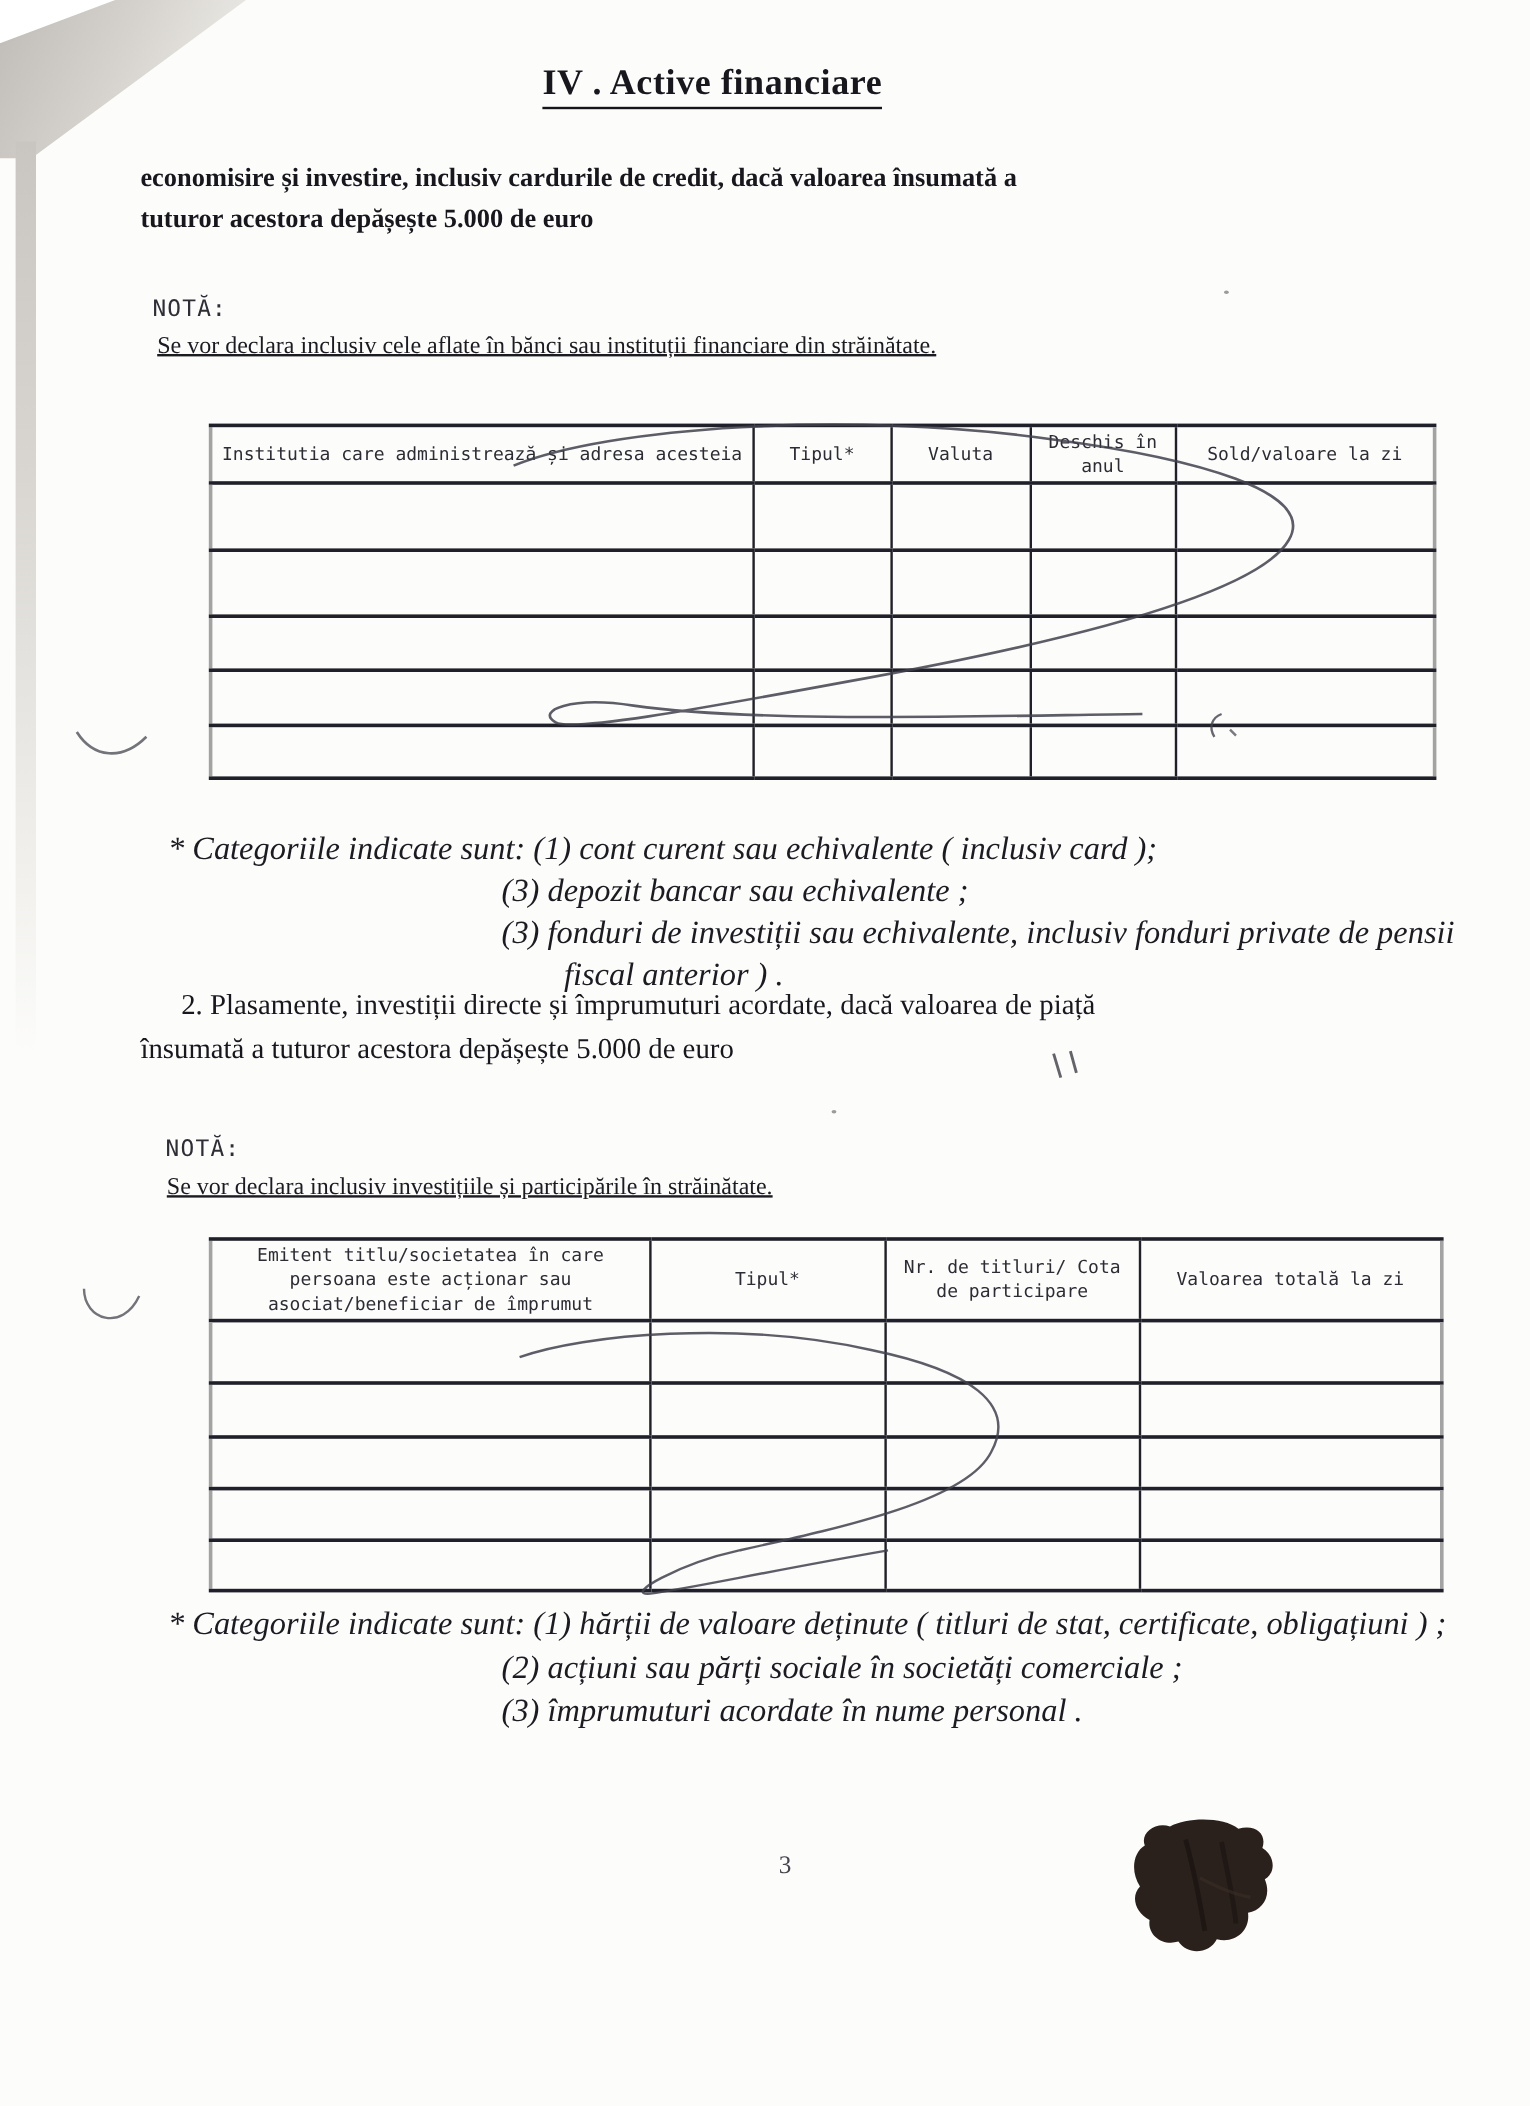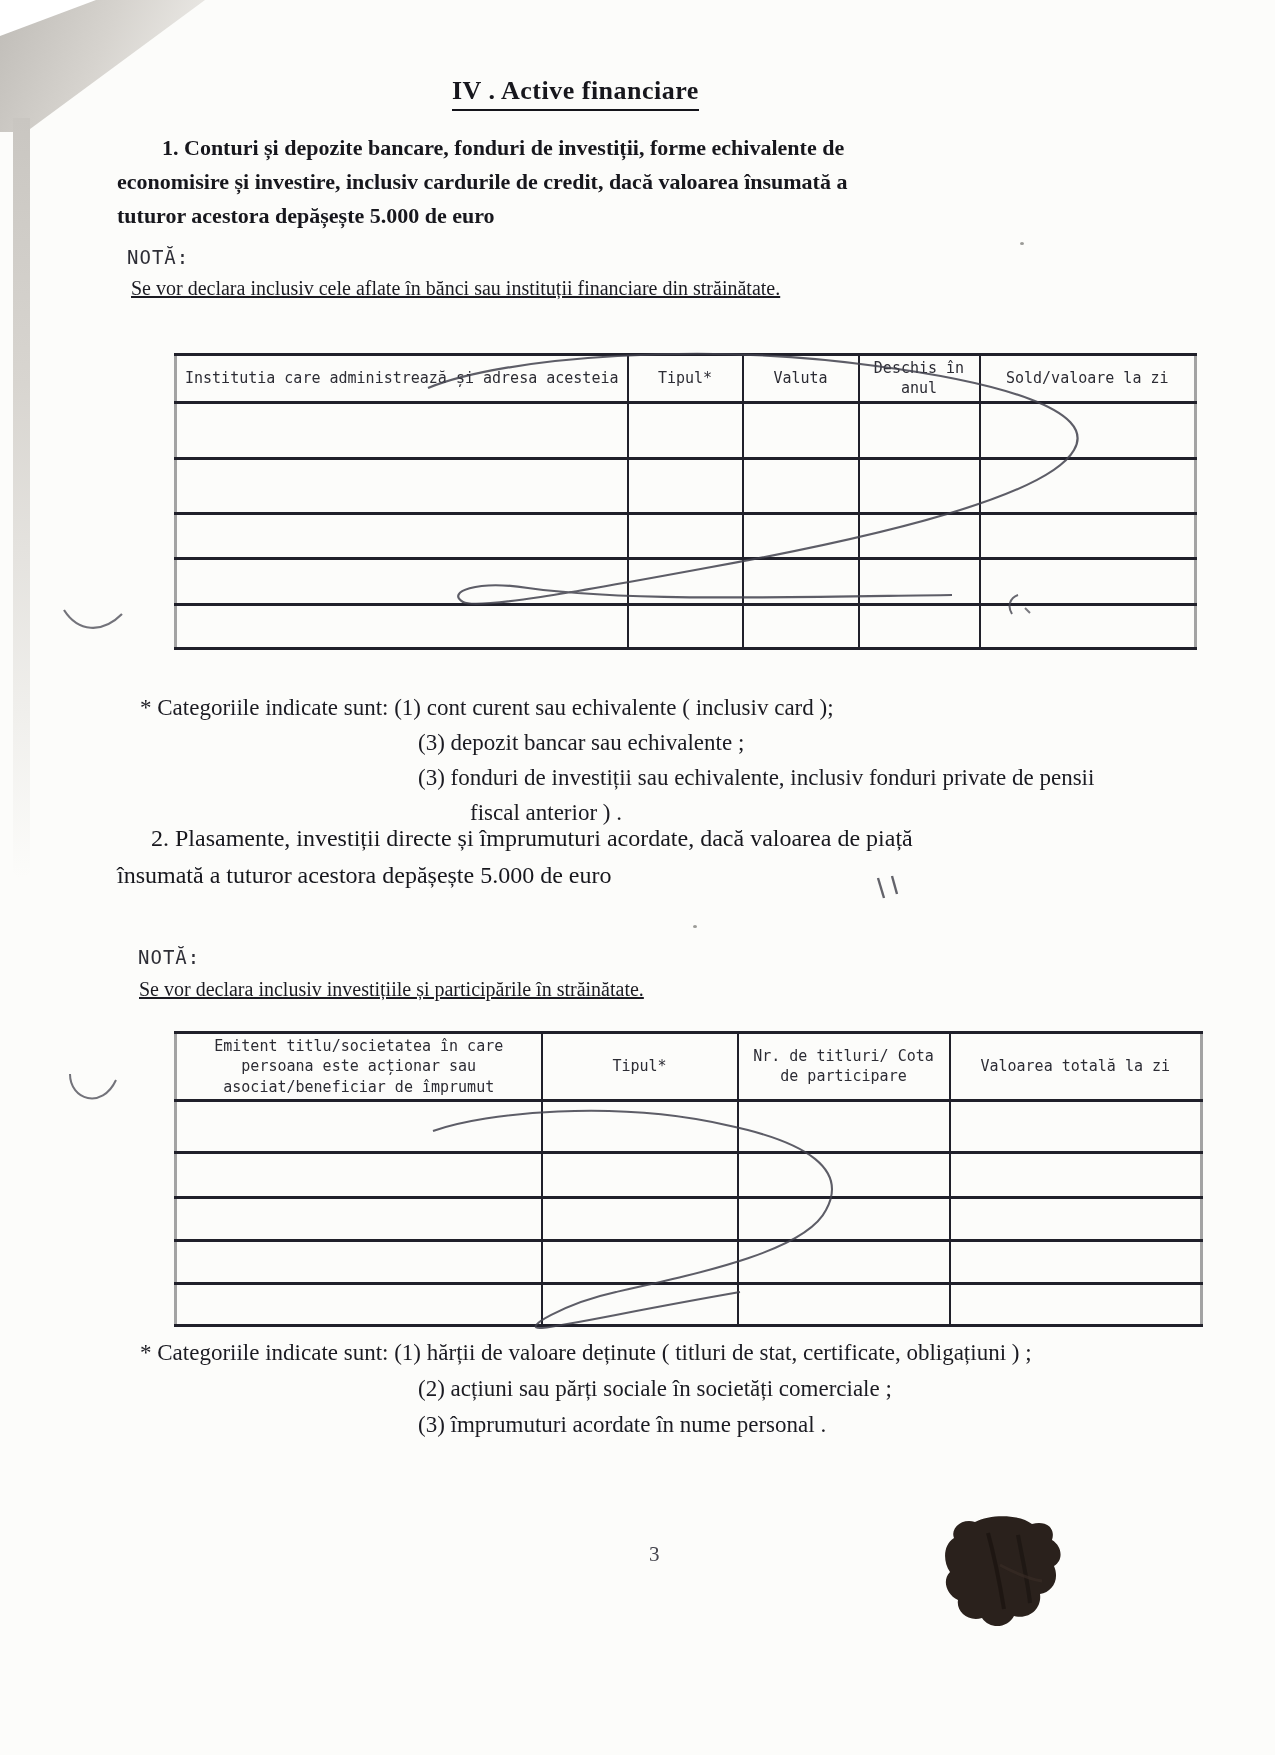--- a/index.html
+++ b/index.html
@@ -19,22 +19,22 @@
     clip-path:polygon(0 0,96px 0,0 36px);
   }
   .edge-shadow{
     position:absolute;left:13px;top:118px;width:17px;height:760px;
     background:linear-gradient(to bottom,#c9c6c1 0%,#d8d5d0 35%,rgba(220,218,213,0) 100%);
     border-radius:0 0 8px 8px;
   }
   .speck{position:absolute;width:4px;height:3px;border-radius:50%;background:#9b9b97;}
   
   .title{
-    position:absolute;left:452px;top:76px;
-    font-size:26px;font-weight:bold;letter-spacing:.5px;
+    position:absolute;left:452px;top:52px;
+    font-size:30px;font-weight:bold;letter-spacing:.5px;
     border-bottom:2px solid #14141a;padding-bottom:3px;
   }
   .h1-block{position:absolute;left:117px;top:131px;width:900px;
     font-size:22px;font-weight:bold;line-height:34px;}
   .h1-block .indent1{text-indent:45px;}
   .h2-block{position:absolute;left:117px;top:820px;width:910px;
     font-size:24px;font-weight:normal;line-height:37px;}
   .h2-block .indent1{text-indent:34px;}
   .note-label{
     position:absolute;font-family:"DejaVu Sans Mono", monospace;
@@ -67,42 +67,41 @@
   #table1 tbody tr:nth-child(4){height:46px;}
   #table1 tbody tr:nth-child(5){height:44px;}
   #table2{left:146px;top:1031px;width:1026px;}
   #table2 thead tr{height:50px;}
   #table2 tbody tr:nth-child(1){height:52px;}
   #table2 tbody tr:nth-child(2){height:45px;}
   #table2 tbody tr:nth-child(3){height:43px;}
   #table2 tbody tr:nth-child(4){height:43px;}
   #table2 tbody tr:nth-child(5){height:42px;}
   
-  .fn-block{position:absolute;font-size:23px;color:#1b1b22;}
+  .fn-block{position:absolute;font-size:27px;color:#1b1b22;font-style:italic;}
   .fn1{left:140px;top:690px;line-height:35px;}
   .fn2{left:140px;top:1335px;line-height:36px;}
   .fn-line.ind-a{margin-left:278px;}
   .fn-line.ind-b{margin-left:330px;}
   .page-number{position:absolute;left:649px;top:1542px;font-size:21px;color:#45454e;}
   
   svg.overlay{position:absolute;pointer-events:none;}
 </style>
 </head>
 <body>
 
 <div class="corner-fold"></div>
 <div class="corner-sliver"></div>
 <div class="edge-shadow"></div>
 <div class="speck" style="left:1020px;top:242px;"></div>
 <div class="speck" style="left:693px;top:925px;"></div>
 
 <div class="title">IV . Active financiare</div>
 
 <div class="h1-block">
-  <div class="indent1">1. Conturi și depozite bancare, fonduri de investiții, forme echivalente de</div>
   <div>economisire și investire, inclusiv cardurile de credit, dacă valoarea însumată a</div>
   <div>tuturor acestora depășește 5.000 de euro</div>
 </div>
 
 <div class="note-label n1">NOTĂ:</div>
 <div class="note-text n1">Se vor declara inclusiv cele aflate în bănci sau instituții financiare din străinătate.</div>
 
 <table class="form" id="table1">
   <colgroup>
     <col style="width:452px">

